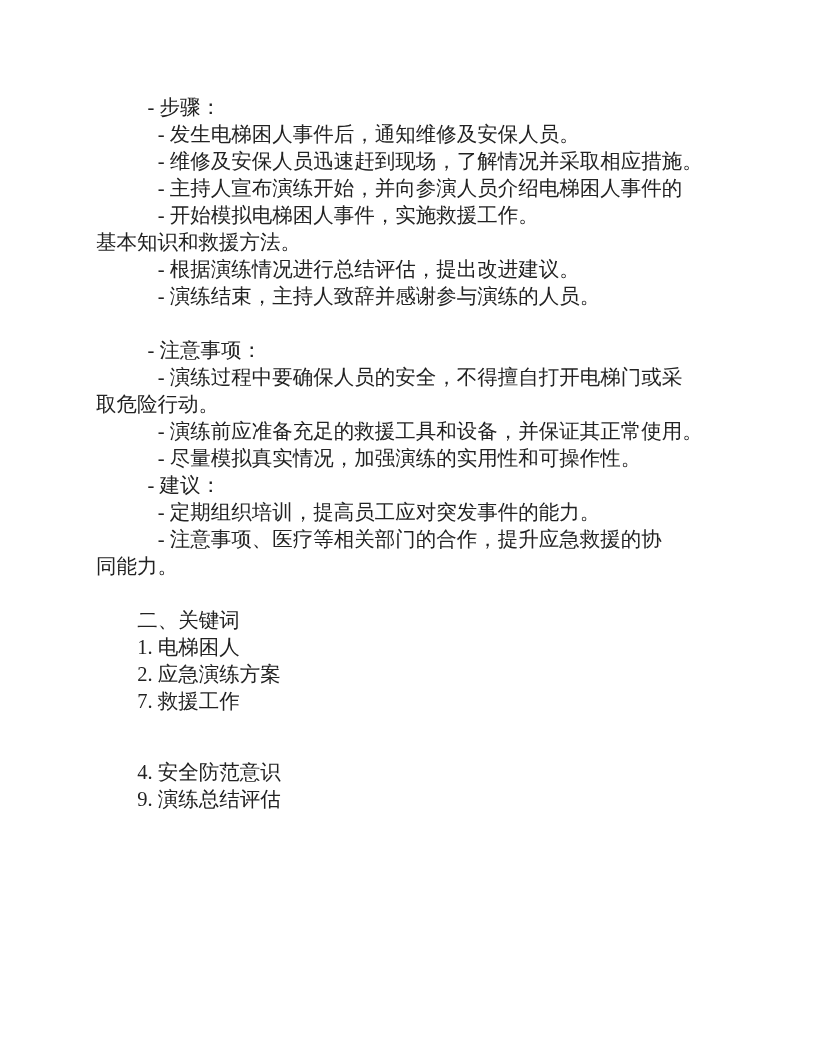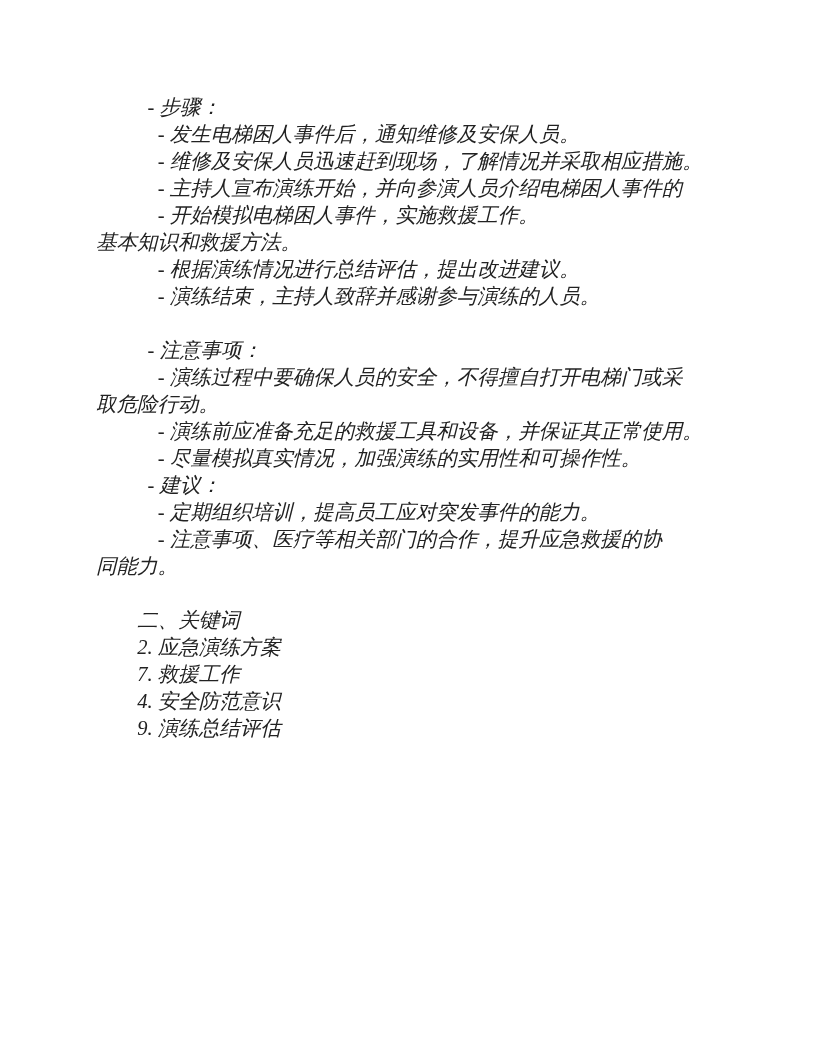--- a/index.html
+++ b/index.html
@@ -12,21 +12,20 @@
     height: 1056px;
     overflow: hidden;
     font-family: "Liberation Serif", serif;
   }
   .page {
     box-sizing: border-box;
     width: 816px;
     height: 776px;
     padding: 94px 96px 0 96px;
     background: #ffffff;
-    font-style: italic;
   }
   .doc-body {
     width: 624px;
   }
   .doc-line {
     font-size: 20.5px;
     line-height: 27px;
     min-height: 27px;
     white-space: nowrap;
     font-weight: 400;
@@ -54,18 +53,19 @@
       <div class="doc-line" style="padding-left: 61.8px;">- 演练过程中要确保人员的安全，不得擅自打开电梯门或采</div>
       <div class="doc-line" style="padding-left: 0px;">取危险行动。</div>
       <div class="doc-line" style="padding-left: 61.8px;">- 演练前应准备充足的救援工具和设备，并保证其正常使用。</div>
       <div class="doc-line" style="padding-left: 61.8px;">- 尽量模拟真实情况，加强演练的实用性和可操作性。</div>
       <div class="doc-line" style="padding-left: 51.5px;">- 建议：</div>
       <div class="doc-line" style="padding-left: 61.8px;">- 定期组织培训，提高员工应对突发事件的能力。</div>
       <div class="doc-line" style="padding-left: 61.8px;">- 注意事项、医疗等相关部门的合作，提升应急救援的协</div>
       <div class="doc-line" style="padding-left: 0px;">同能力。</div>
       <div class="doc-line blank" style="padding-left: 0px;"></div>
       <div class="doc-line" style="padding-left: 41.2px;">二、关键词</div>
+      <div class="doc-line" style="padding-left: 41.2px;">1. 电梯困人</div>
       <div class="doc-line" style="padding-left: 41.2px;">2. 应急演练方案</div>
       <div class="doc-line" style="padding-left: 41.2px;">7. 救援工作</div>
-      <div class="doc-line" style="padding-left: 41.2px;">4. 安全防范意识</div>
+      <div class="doc-line" style="padding-left: 41.2px; margin-top: 44px;">4. 安全防范意识</div>
       <div class="doc-line" style="padding-left: 41.2px;">9. 演练总结评估</div>
     </div>
 </div>
 
 </body></html>

